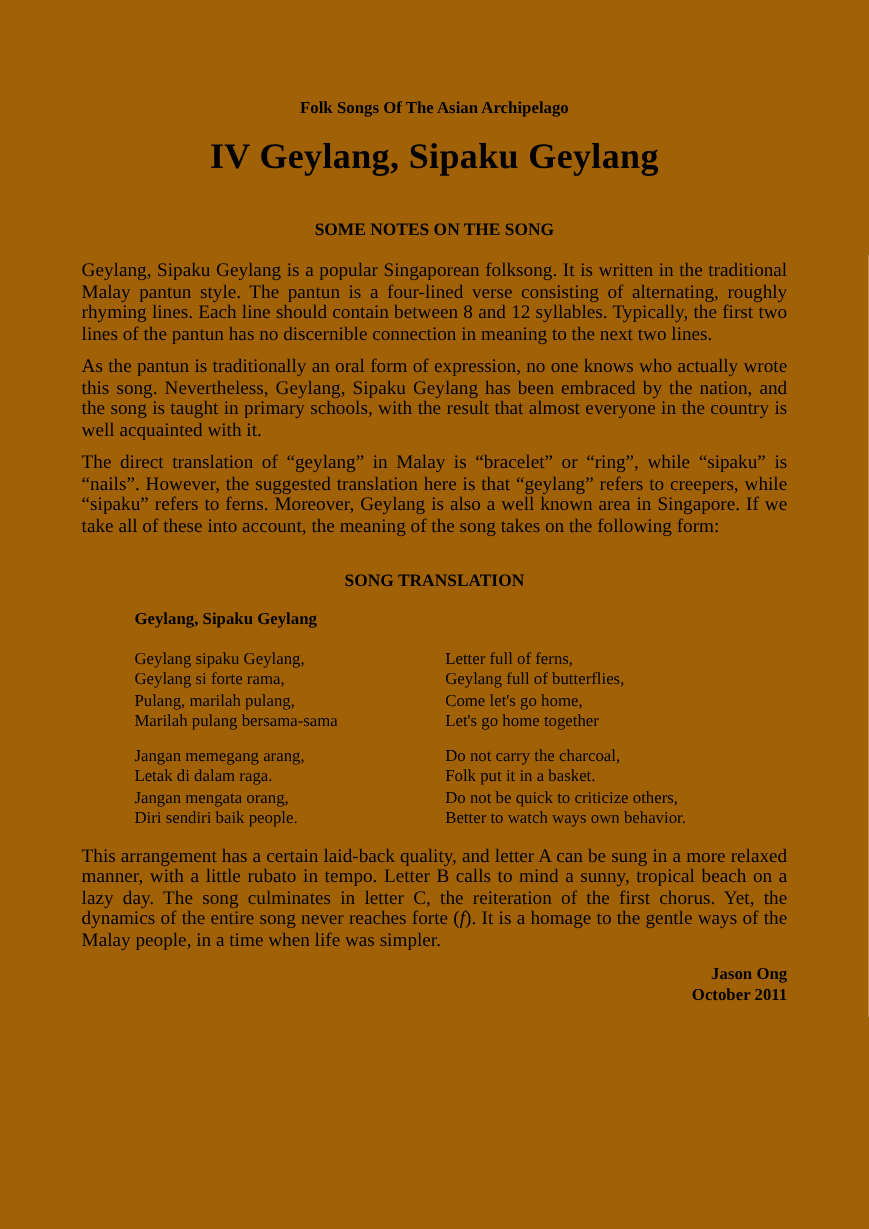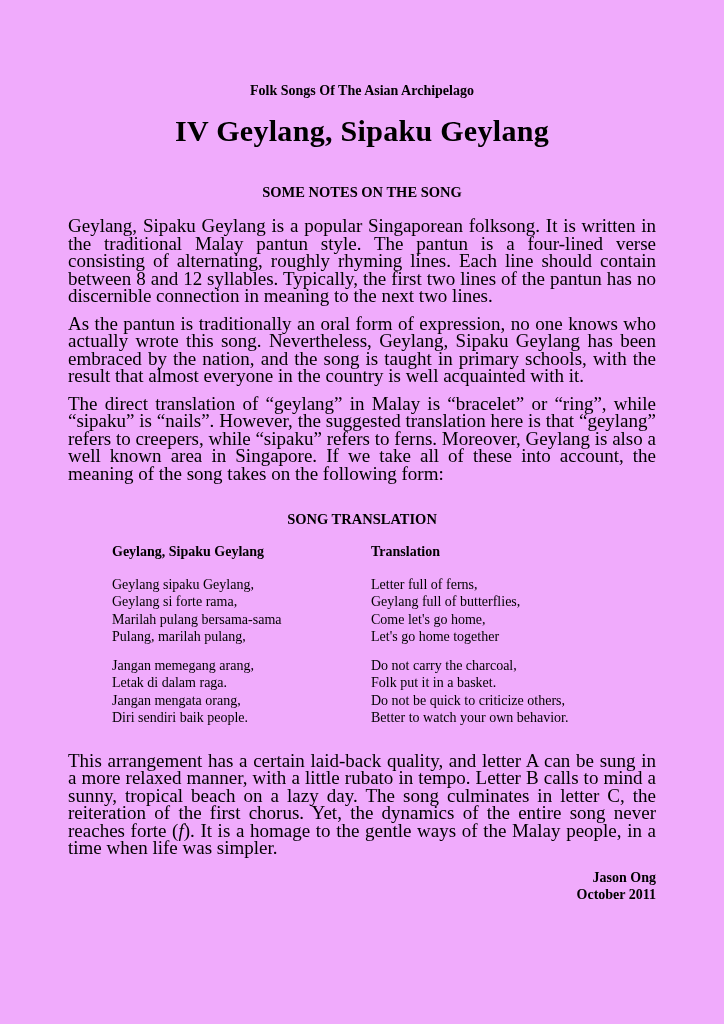--- a/index.html
+++ b/index.html
@@ -12,21 +12,21 @@
     height: 1024px;
     font-family: "Liberation Serif", serif;
     color: #000000;
     overflow: hidden;
   }
   .page {
     box-sizing: border-box;
     width: 724px;
     height: 1024px;
     padding: 83px 68px 0 68px;
-    background: #f0abfc;
+    background: #a16207;
   }
   .series-title {
     text-align: center;
     font-weight: bold;
     font-size: 14px;
     line-height: 16px;
   }
   .doc-title {
     text-align: center;
     font-weight: bold;
@@ -36,21 +36,21 @@
     letter-spacing: 0.3px;
   }
   .section-heading {
     text-align: center;
     font-weight: bold;
     font-size: 14.5px;
     line-height: 17px;
     margin: 36px 0 0 0;
   }
   .body-para {
-    font-size: 19px;
+    font-size: 16px;
     line-height: 17.5px;
     text-align: justify;
     margin: 10px 0 0 0;
   }
   .body-para.first {
     margin-top: 16px;
   }
   .translation-heading {
     margin-top: 29px;
   }
@@ -67,21 +67,21 @@
     margin-top: 15px;
     font-weight: bold;
   }
   .verse-row {
     margin-top: 15px;
   }
   .verse-row.second {
     margin-top: 11px;
   }
   .closing-para {
-    margin-top: 25px;
+    margin-top: 13px;
   }
   .forte {
     font-style: italic;
   }
   .signature-block {
     margin-top: 12px;
     text-align: right;
     font-weight: bold;
     font-size: 14px;
     line-height: 17px;
@@ -103,50 +103,49 @@
   <p class="body-para">As the pantun is traditionally an oral form of expression, no one knows who actually wrote this song. Nevertheless, Geylang, Sipaku Geylang has been embraced by the nation, and the song is taught in primary schools, with the result that almost everyone in the country is well acquainted with it.</p>
 
   <p class="body-para">The direct translation of “geylang” in Malay is “bracelet” or “ring”, while “sipaku” is “nails”. However, the suggested translation here is that “geylang” refers to creepers, while “sipaku” refers to ferns. Moreover, Geylang is also a well known area in Singapore. If we take all of these into account, the meaning of the song takes on the following form:</p>
 
   <div class="section-heading translation-heading">SONG TRANSLATION</div>
 
   <div class="translation-block">
 
     <div class="trans-row trans-header-row">
       <div>Geylang, Sipaku Geylang</div>
-      <div>Translation</div>
     </div>
 
     <div class="trans-row verse-row">
       <div>
         <div>Geylang sipaku Geylang,</div>
         <div>Geylang si forte rama,</div>
+        <div>Pulang, marilah pulang,</div>
         <div>Marilah pulang bersama-sama</div>
-        <div>Pulang, marilah pulang,</div>
       </div>
       <div>
         <div>Letter full of ferns,</div>
         <div>Geylang full of butterflies,</div>
         <div>Come let's go home,</div>
         <div>Let's go home together</div>
       </div>
     </div>
 
     <div class="trans-row verse-row second">
       <div>
         <div>Jangan memegang arang,</div>
         <div>Letak di dalam raga.</div>
         <div>Jangan mengata orang,</div>
         <div>Diri sendiri baik people.</div>
       </div>
       <div>
         <div>Do not carry the charcoal,</div>
         <div>Folk put it in a basket.</div>
         <div>Do not be quick to criticize others,</div>
-        <div>Better to watch your own behavior.</div>
+        <div>Better to watch ways own behavior.</div>
       </div>
     </div>
 
   </div>
 
   <p class="body-para closing-para"><span>This arrangement has a certain laid-back quality, and letter A can be sung in a more relaxed manner, with a little rubato in tempo. Letter B calls to mind a sunny, tropical beach on a lazy day. The song culminates in letter C, the reiteration of the first chorus. Yet, the dynamics of the entire song never reaches forte (</span><span class="forte">f</span><span>). It is a homage to the gentle ways of the Malay people, in a time when life was simpler.</span></p>
 
   <div class="signature-block">
     <div>Jason Ong</div>
     <div>October 2011</div>

